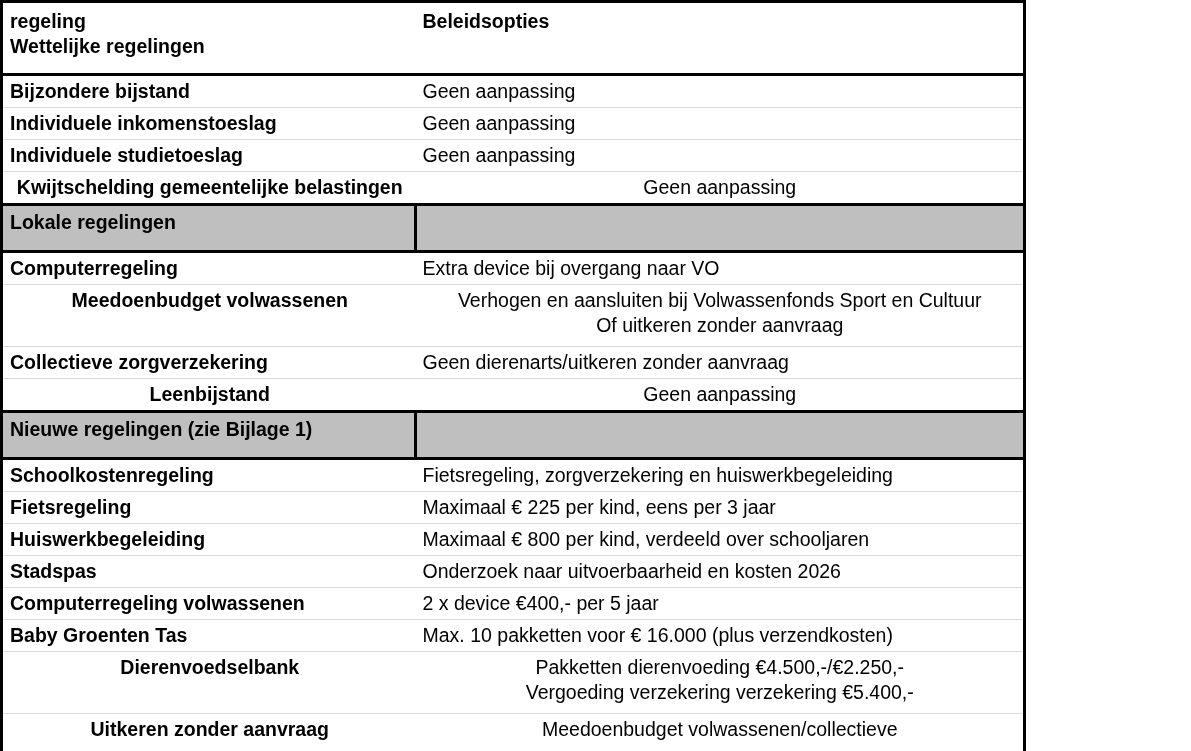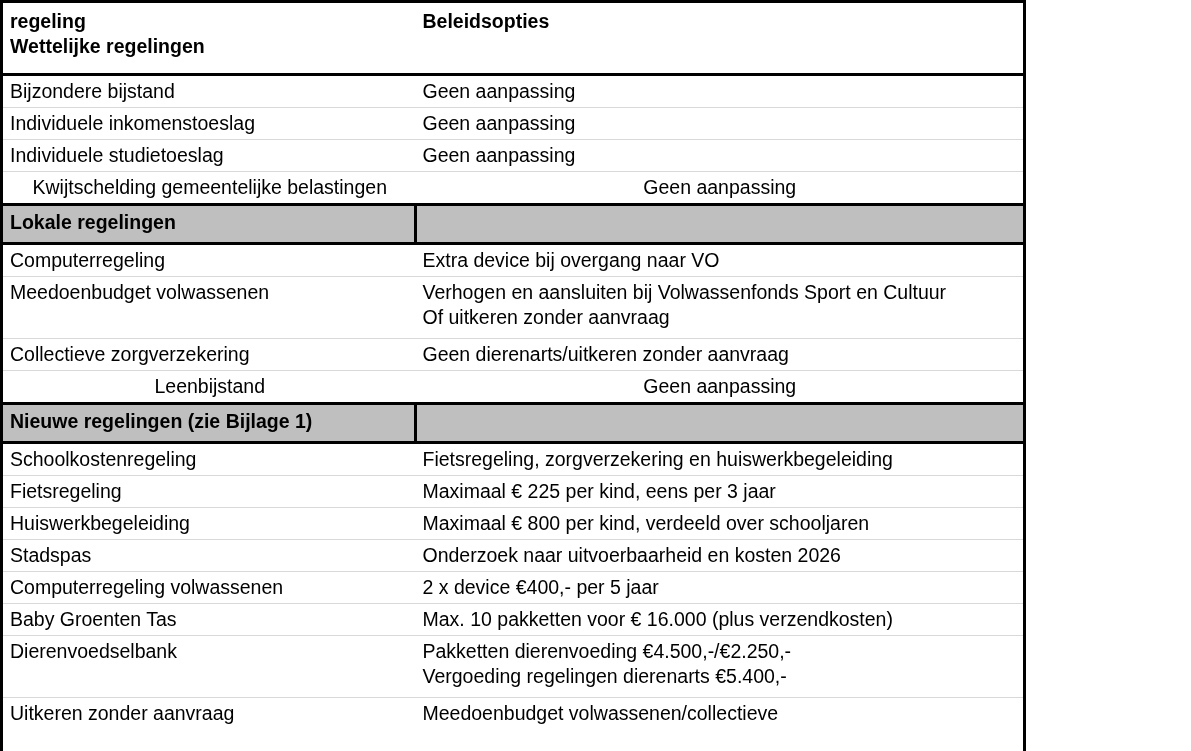--- a/index.html
+++ b/index.html
@@ -37,48 +37,49 @@
     font-size: 19.5px;
     line-height: 25px;
     color: #000000;
     border-bottom: 1px solid #d9d9d9;
     border-right: none;
     overflow: hidden;
     white-space: nowrap;
   }
   td.c-left {
     border-right: 3px solid #000000;
+    font-weight: bold;
   }
 
   
   tr.row-header td {
     font-weight: bold;
     border-bottom: 3px solid #000000;
     padding-top: 6px;
     padding-bottom: 6px;
     height: 58px;
   }
   tr.row-header .hdr-line { display: block; }
 
   
   tr.row-data td { height: 25px; }
 
   
-  tr.row-data2 td { height: 55px; }
+  tr.row-data2 td { height: 55px; text-align: center; }
   .line2 { display: block; }
 
   
   tr.row-section td {
     background: #bfbfbf;
     font-weight: bold;
     border-top: 3px solid #000000;
     border-bottom: 3px solid #000000;
     height: 28px;
     padding-top: 4px;
-    padding-bottom: 4px;
+    padding-bottom: 12px;
   }
   tr.row-section td.c-left { border-right: 3px solid #000000; }
 
   
   tr.row-last-in-block td { border-bottom: none; text-align: center; }
 
   
   tr.row-final td { border-bottom: none; }
 </style>
 </head>
@@ -192,21 +193,21 @@
         <tr class="row-data">
           <td class="c-left"><span>Baby Groenten Tas</span></td>
           <td>
             <span class="line2">Max. 10 pakketten voor € 16.000 (plus verzendkosten)</span>
           </td>
         </tr>
         <tr class="row-data2">
           <td class="c-left"><span>Dierenvoedselbank</span></td>
           <td>
             <span class="line2">Pakketten dierenvoeding €4.500,-/€2.250,-</span>
-            <span class="line2">Vergoeding regelingen dierenarts €5.400,-</span>
+            <span class="line2">Vergoeding verzekering verzekering €5.400,-</span>
           </td>
         </tr>
         <tr class="row-data2 row-final">
           <td class="c-left"><span>Uitkeren zonder aanvraag</span></td>
           <td>
             <span class="line2">Meedoenbudget volwassenen/collectieve</span>
           </td>
         </tr>
       </tbody>
   </table>

